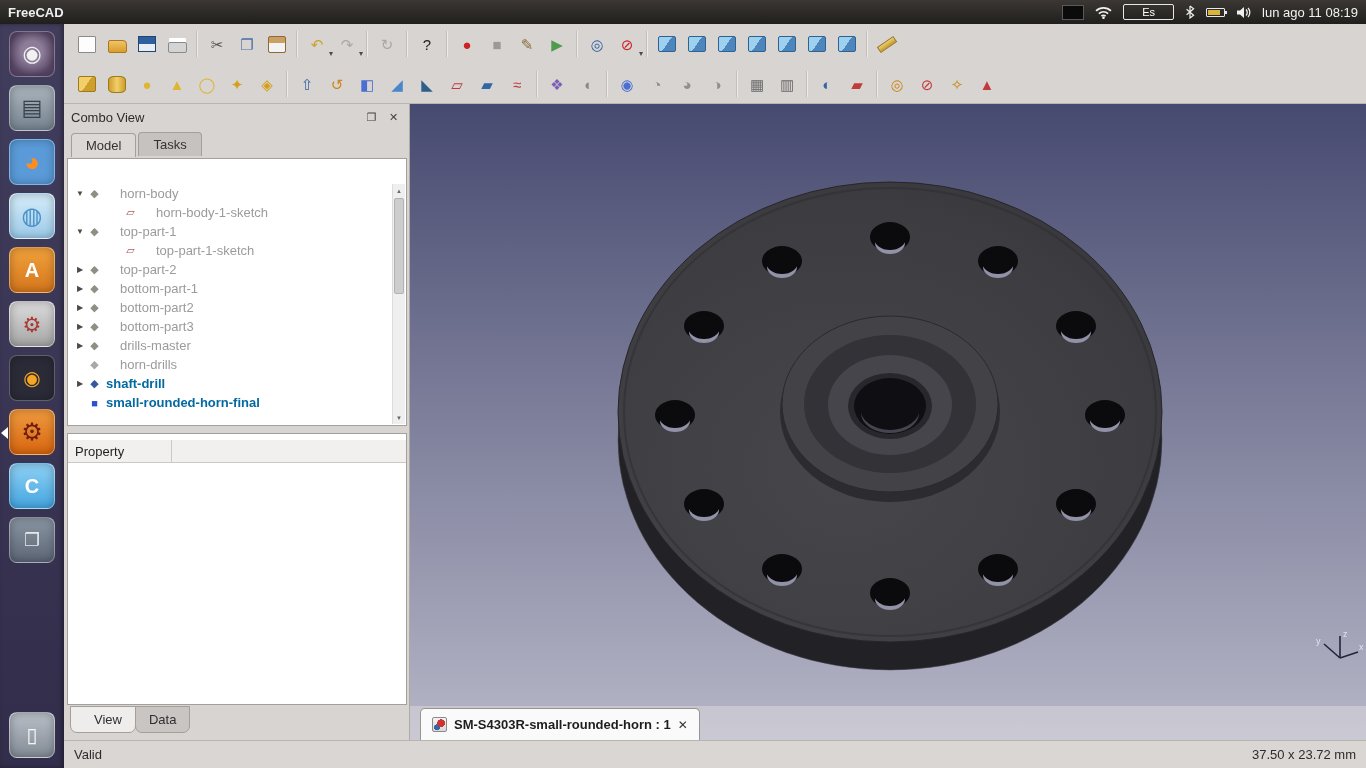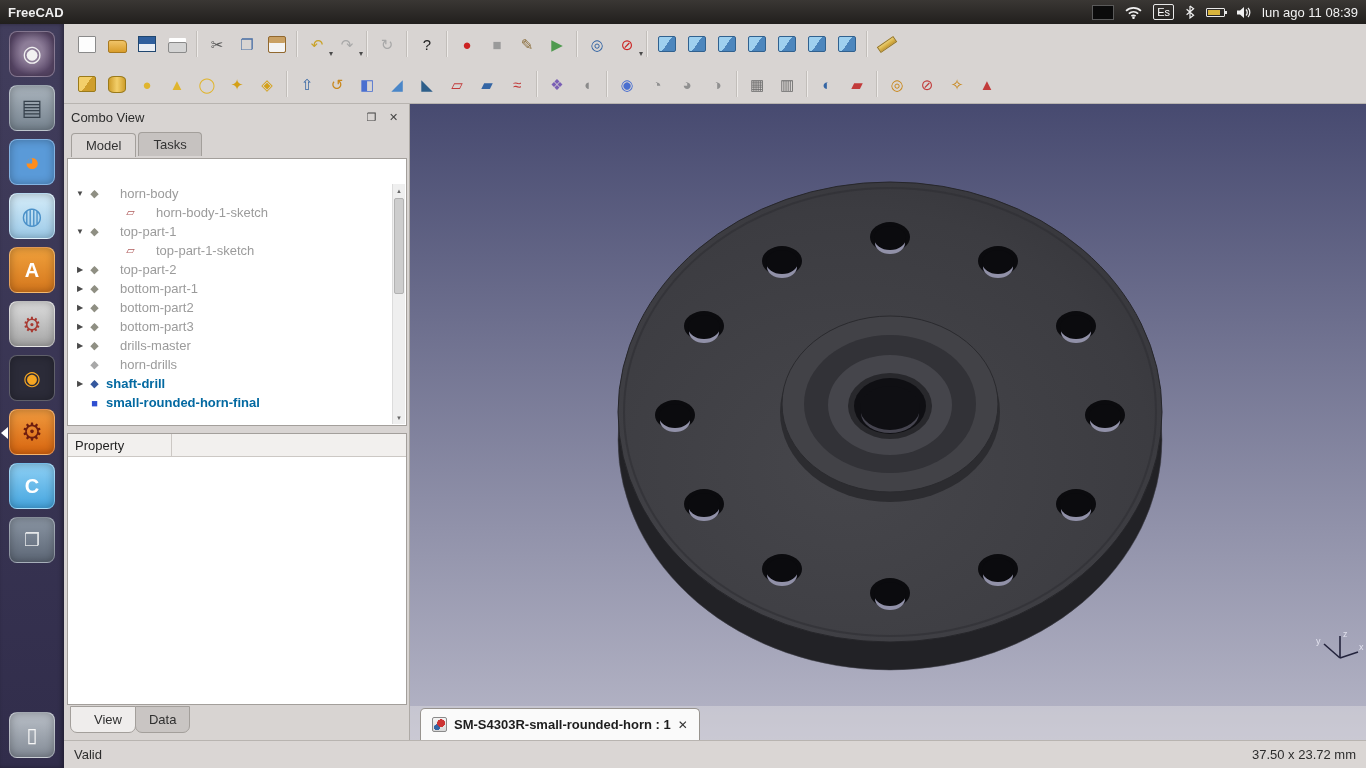--- a/index.html
+++ b/index.html
@@ -9,21 +9,21 @@
     background:#d8d4d2;}
 
   
   .topbar{position:absolute;left:0;top:0;width:1366px;height:24px;
     background:linear-gradient(#3a3734,#211f1d);display:flex;align-items:center;
     padding:0 8px;color:#efefef;z-index:50;}
   .topbar .title{font-weight:bold;font-size:13px;}
   .tray{margin-left:auto;display:flex;align-items:center;gap:11px;}
   .tray-window{width:22px;height:15px;background:#0b0b0b;border:1px solid #5a5a5a;}
   .kbd-box{border:1px solid #e8e8e8;border-radius:2px;font-size:11px;line-height:14px;
-    padding:0 3px;color:#fff;}
+    padding:0 18px;color:#fff;}
   .battery{width:19px;height:9px;border:1px solid #e8e8e8;border-radius:1px;position:relative;}
   .battery::before{content:"";position:absolute;left:1px;top:1px;bottom:1px;width:70%;background:#d9b43c;}
   .battery::after{content:"";position:absolute;right:-3px;top:2px;width:2px;height:3px;background:#e8e8e8;}
   .clock{font-size:13px;color:#f2f2f2;}
 
   
   .launcher{position:absolute;left:0;top:24px;width:64px;height:744px;
     background:linear-gradient(180deg,#413d5c,#312d4b);display:flex;flex-direction:column;
     align-items:center;padding:3px 0 6px 0;box-shadow:inset -2px 0 4px rgba(0,0,0,.35);z-index:40;}
   .tile{width:46px;height:46px;margin:4px 0;border-radius:8px;flex:none;
@@ -128,21 +128,21 @@
     justify-content:center;color:#666;cursor:pointer;}
   .vs-up{top:0;} .vs-dn{bottom:0;}
   .vs-up::before{content:"▲";font-size:6px;}
   .vs-dn::before{content:"▼";font-size:6px;}
   .vs-thumb{position:absolute;left:1px;right:1px;top:14px;height:96px;background:#cdcdcd;
     border:1px solid #b2b2b2;border-radius:2px;cursor:grab;}
 
   .prop{position:absolute;left:3px;top:329px;width:340px;height:272px;background:#fff;
     border:1px solid #a39f9b;}
   .prop-head{display:flex;height:23px;background:#f2f0ee;border-bottom:1px solid #ccc8c4;
-    font-size:13px;color:#1f1f1f;}
+    font-size:13px;color:#1f1f1f;margin-top:6px;}
   .prop-c1{width:104px;padding-left:7px;display:flex;align-items:center;border-right:1px solid #ccc8c4;}
   .prop-c2{flex:1;padding-left:7px;display:flex;align-items:center;}
 
   .bottom-tabs{position:absolute;left:6px;top:602px;display:flex;}
   .btab{height:27px;padding:0 13px;display:flex;align-items:center;font-size:13px;color:#2f2f2f;
     background:#c9c5c3;border:1px solid #a39f9b;border-radius:0 0 7px 7px;margin-right:-1px;cursor:pointer;}
   .btab.active{background:#efedec;z-index:2;padding-left:23px;}
 
   
   .viewport{position:absolute;left:346px;top:80px;width:956px;height:636px;overflow:hidden;}
@@ -181,21 +181,21 @@
       <span class="kbd-box">Es</span>
       <svg width="10" height="14" viewBox="0 0 10 14">
         <path d="M5 1 L5 13 L8.6 10.3 L1.6 4.2 M5 1 L8.6 3.7 L1.6 9.8" stroke="#f0f0f0" fill="none" stroke-width="1.2"></path>
       </svg>
       <span class="battery"></span>
       <svg width="15" height="13" viewBox="0 0 15 13">
         <polygon points="1,4.5 4,4.5 8,1 8,12 4,8.5 1,8.5" fill="#f0f0f0"></polygon>
         <path d="M10 3.5 A4.2 4.2 0 0 1 10 9.5" stroke="#f0f0f0" fill="none" stroke-width="1.3"></path>
         <path d="M12 2 A6.5 6.5 0 0 1 12 11" stroke="#f0f0f0" fill="none" stroke-width="1.3"></path>
       </svg>
-      <span class="clock">lun ago 11 08:39</span>
+      <span class="clock">lun ago 11 08:19</span>
     </div>
   </div>
 
   <div class="launcher">
     <div class="tile la-dash">
         <span class="lglyph">◉</span>
       </div>
       <div class="tile la-files">
         <span class="lglyph">▤</span>
       </div>

